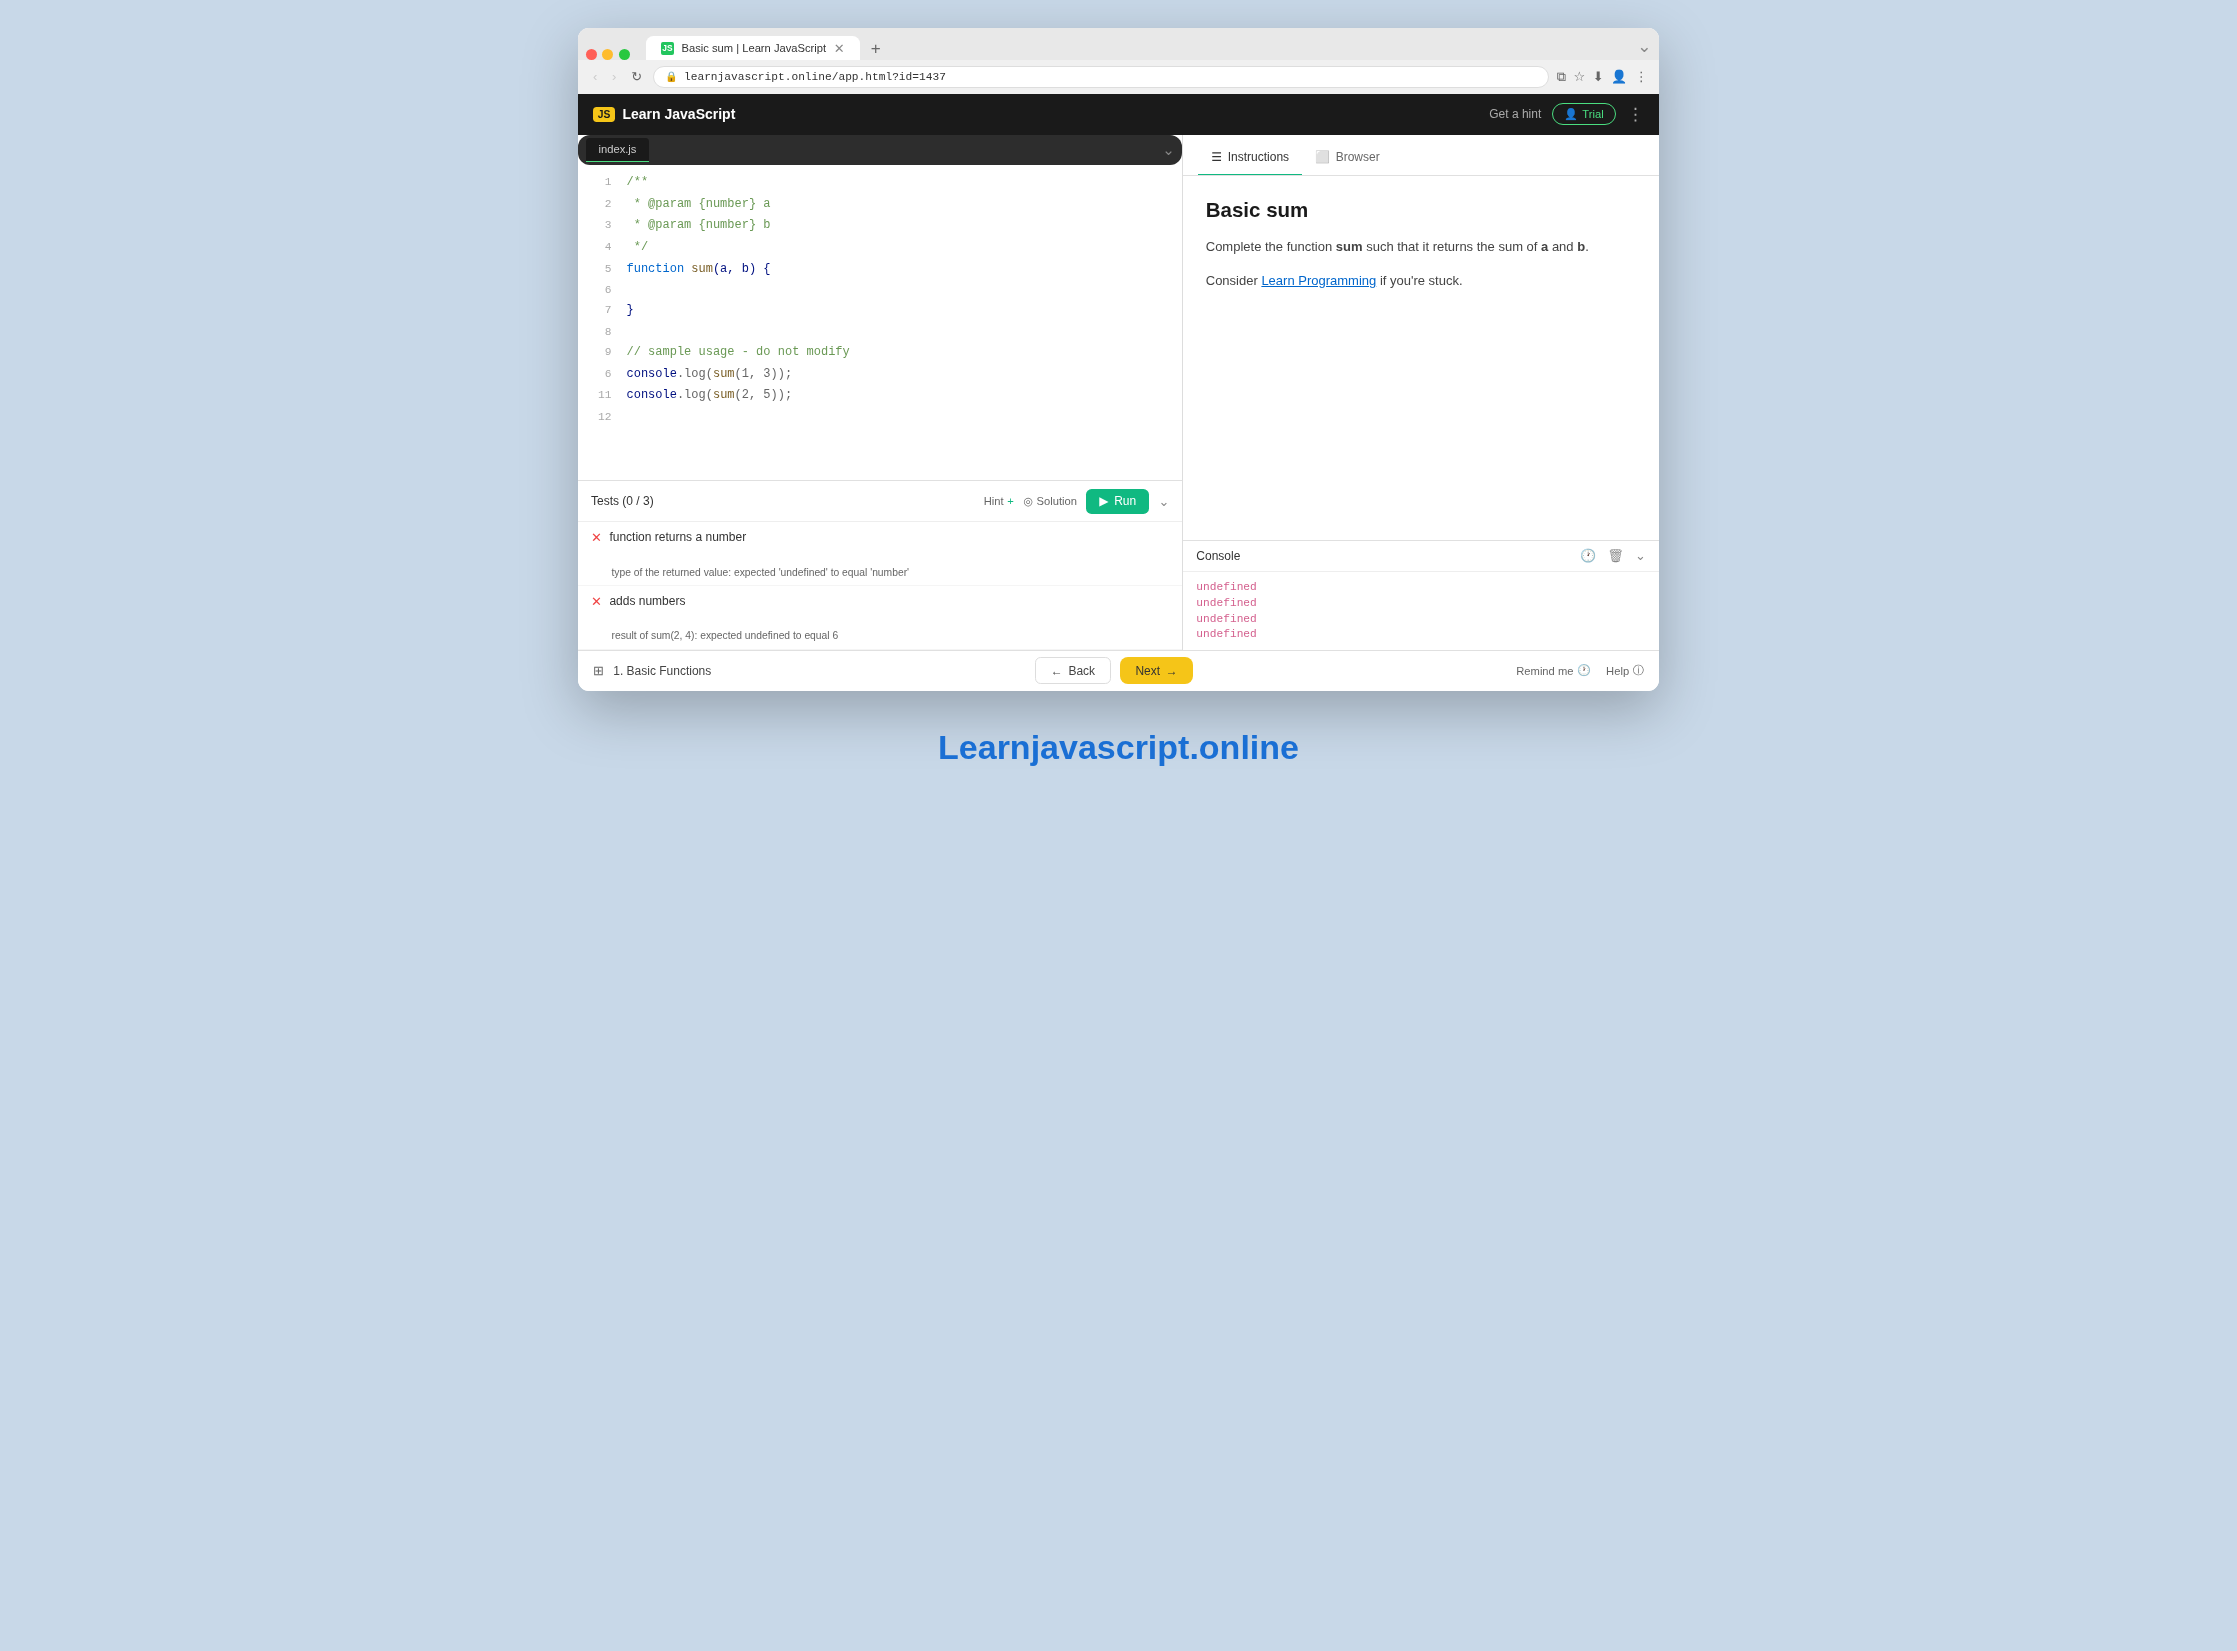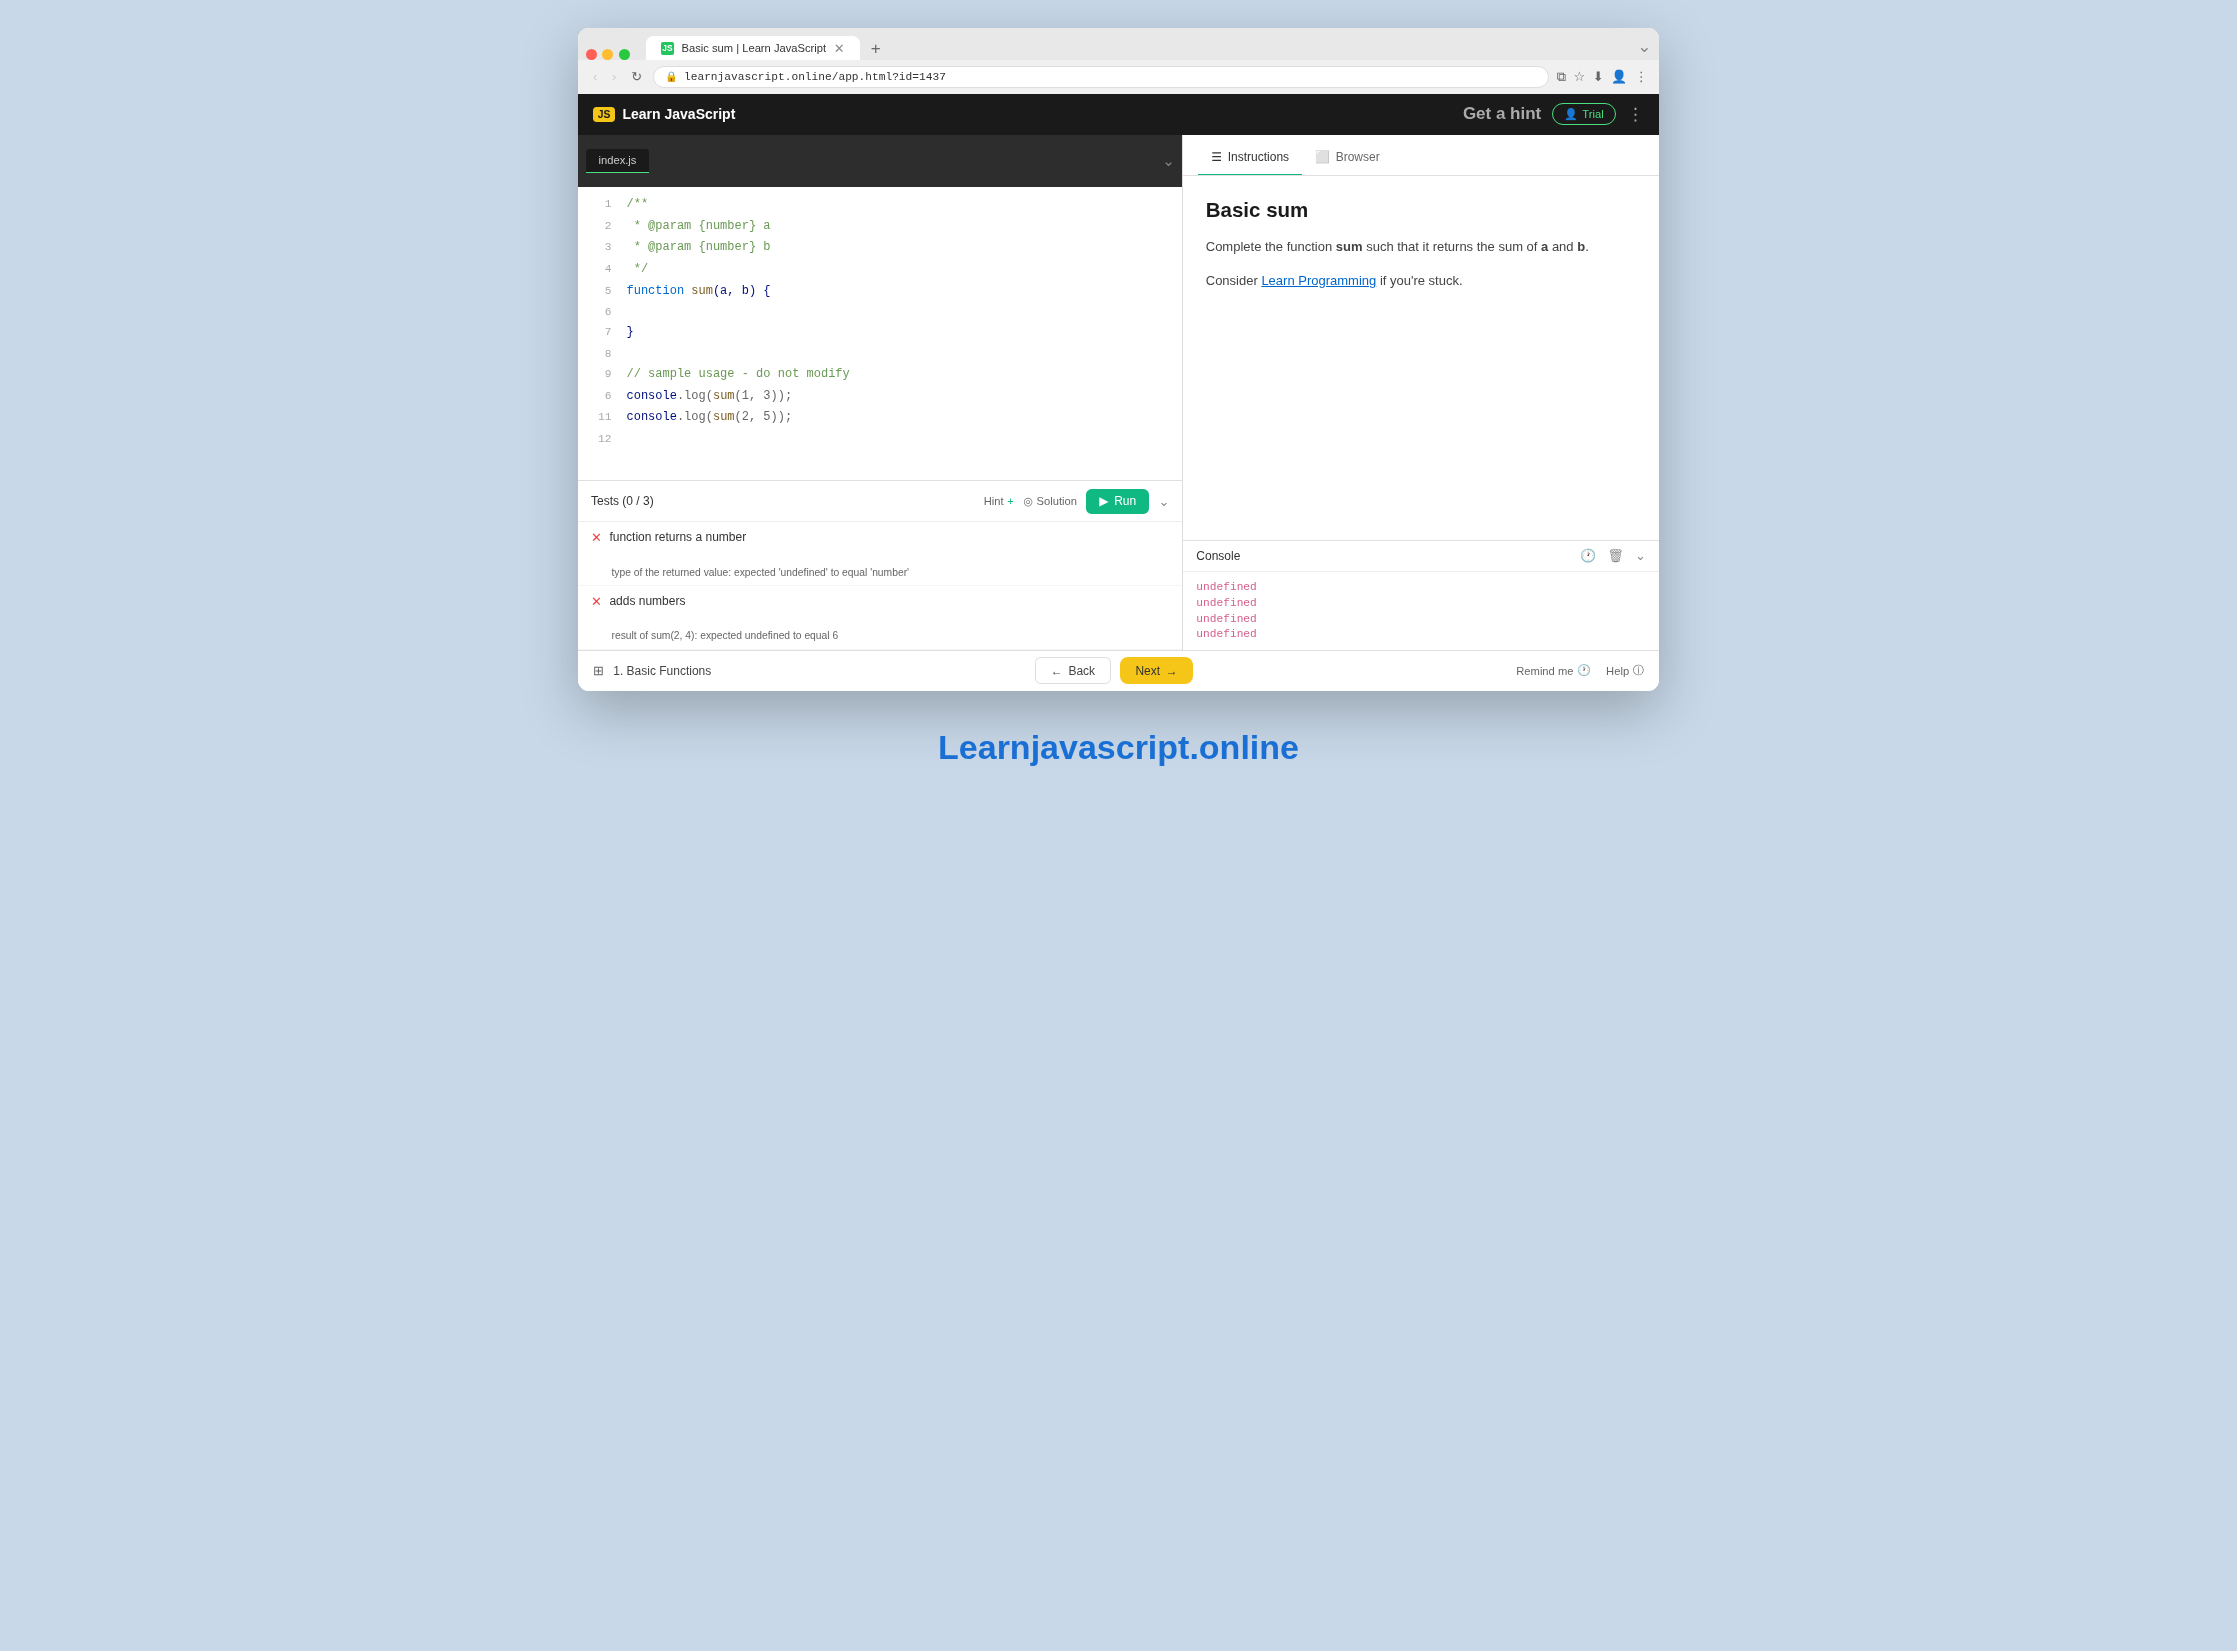--- a/index.html
+++ b/index.html
@@ -153,23 +153,22 @@
     .header-right {
       margin-left: auto;
       display: flex;
       align-items: center;
       gap: 11.2px;
     }
     .get-hint-btn {
       background: none;
       border: none;
       color: #aaa;
-      font-size: 17px;
-      cursor: pointer;
-      font-weight: bold;
+      font-size: 12px;
+      cursor: pointer;
     }
     .trial-btn {
       background: none;
       border: 0.9px solid #4ade80;
       color: #4ade80;
       border-radius: 15px;
       padding: 3.7px 11.2px;
       font-size: 11.2px;
       cursor: pointer;
       display: flex;
@@ -195,22 +194,23 @@
       display: flex;
       flex-direction: column;
       border-right: 0.9px solid #ddd;
       background: #fff;
     }
     .editor-tabs {
       background: #2d2d2d;
       display: flex;
       align-items: center;
       padding: 0 7.5px;
-      height: 52px;
+      height: 30px;
       flex-shrink: 0;
+      border-radius: 12px;
     }
     .editor-tab {
       background: #1a1a1a;
       color: #ccc;
       font-size: 11.2px;
       padding: 5.6px 13px;
       border-radius: 3.7px 3.7px 0 0;
       border-bottom: 1.9px solid #4ade80;
     }
     .editor-collapse {

